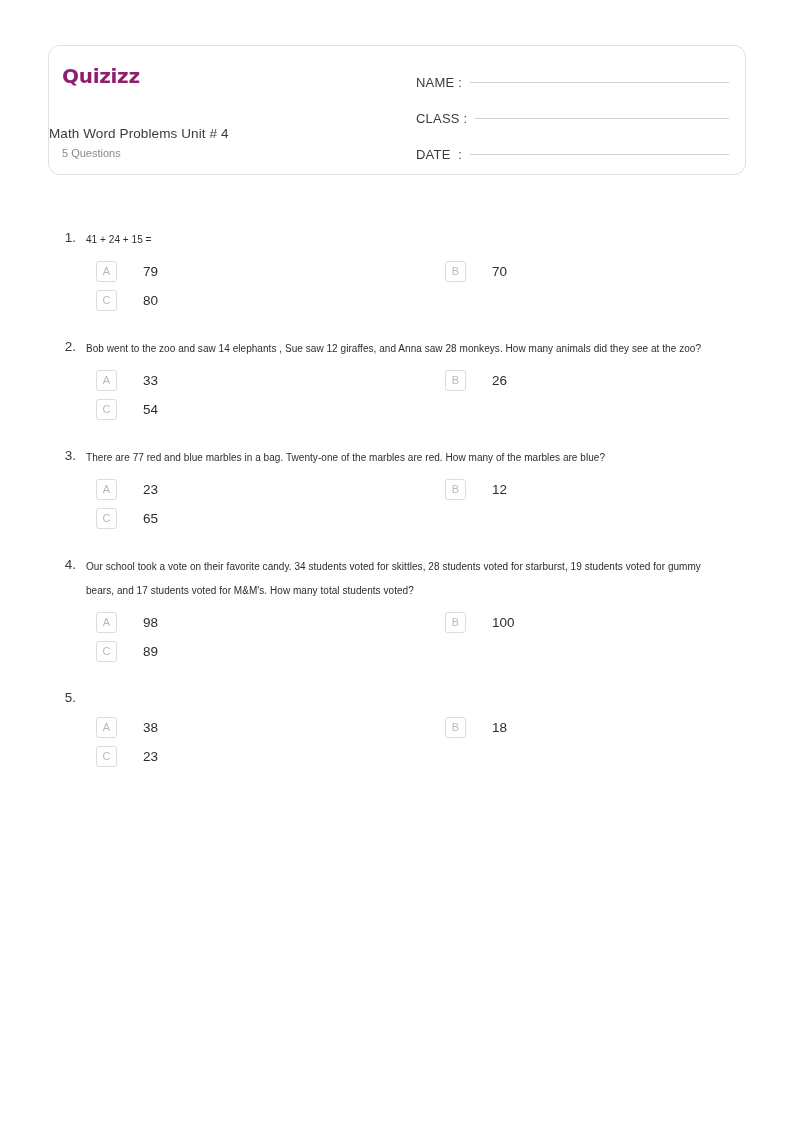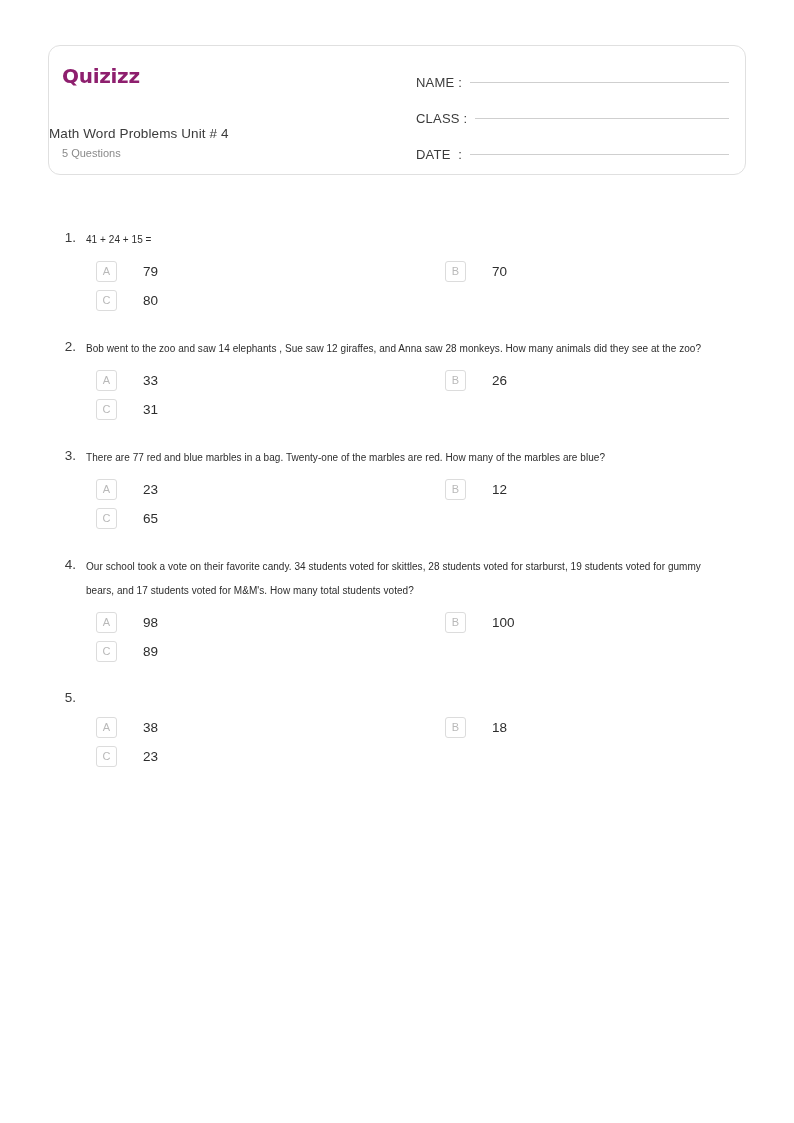--- a/index.html
+++ b/index.html
@@ -206,21 +206,21 @@
         <div class="opt">
           <div class="opt-badge">A</div>
           <div class="opt-text">33</div>
         </div>
         <div class="opt">
           <div class="opt-badge">B</div>
           <div class="opt-text">26</div>
         </div>
         <div class="opt">
           <div class="opt-badge">C</div>
-          <div class="opt-text">31</div>
+          <div class="opt-text">54</div>
         </div>
       </div>
     </div>
 
     <div class="q-block" style="margin-bottom:18px;">
       <div class="q-head">
         <div class="q-num">3.</div>
         <div class="q-text">There are 77 red and blue marbles in a bag.  Twenty-one of the marbles are red.  How many of the marbles are blue?</div>
       </div>
       <div class="options">

